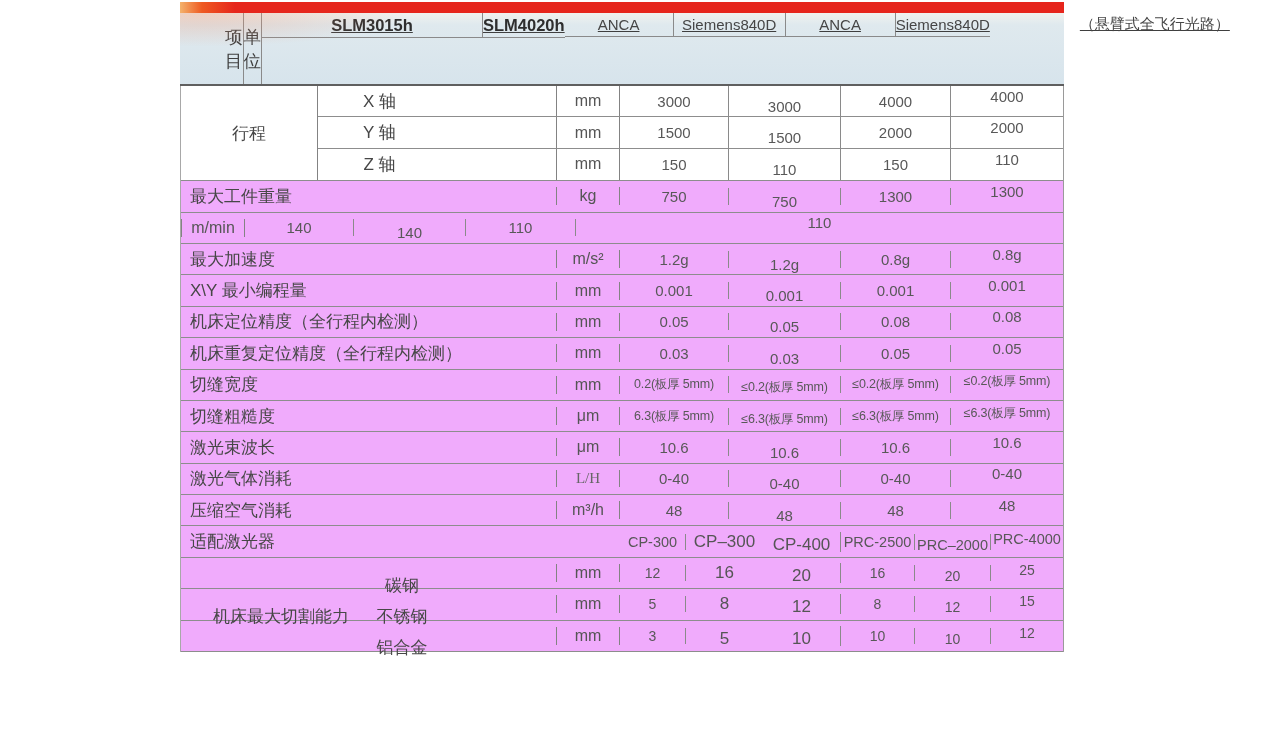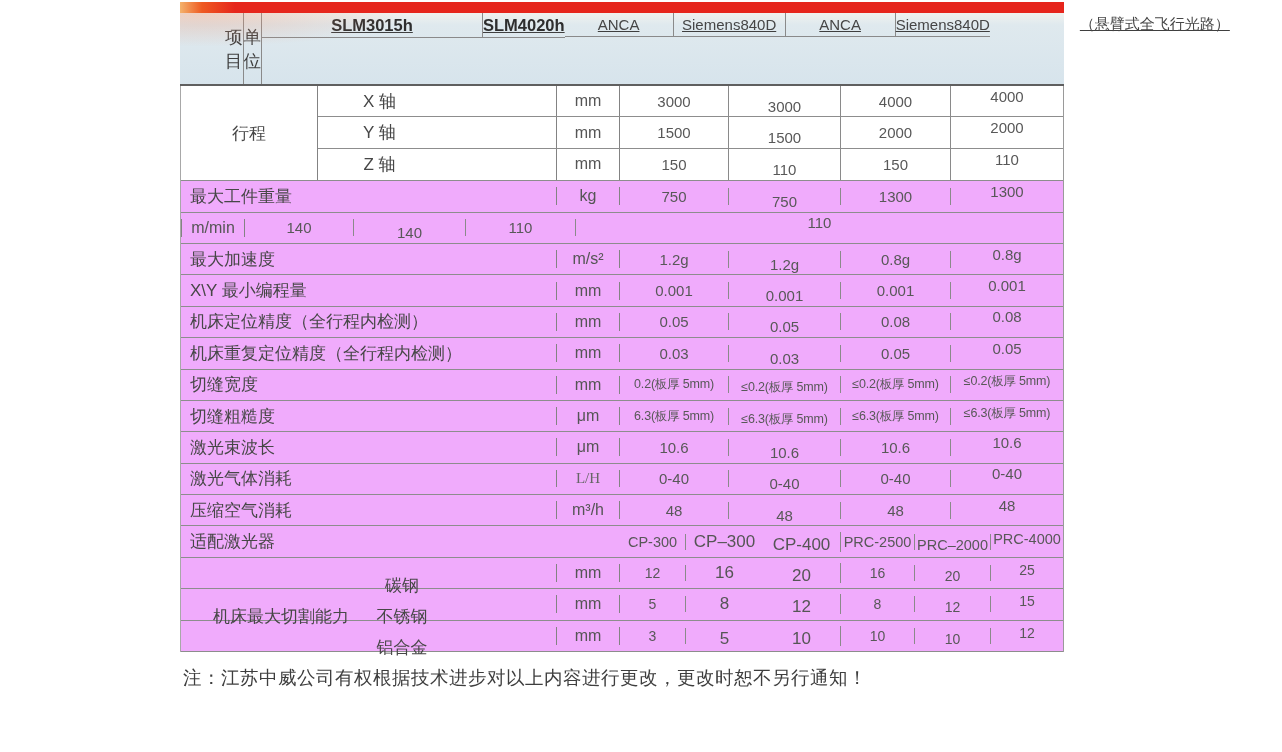--- a/index.html
+++ b/index.html
@@ -420,14 +420,13 @@
       <div class="cell dc bc4">
           <span class="v shd2">10</span>
         </div>
       <div class="cell dc bc5">
           <span class="v shu2">12</span>
         </div>
     </div>
 
   </div>
 
-  <div class="note">注：江苏中威公司有权根据技术进步对以上内容进行更改，更改时恕不另行通知！</div>
 </div>
 
 </body></html>

